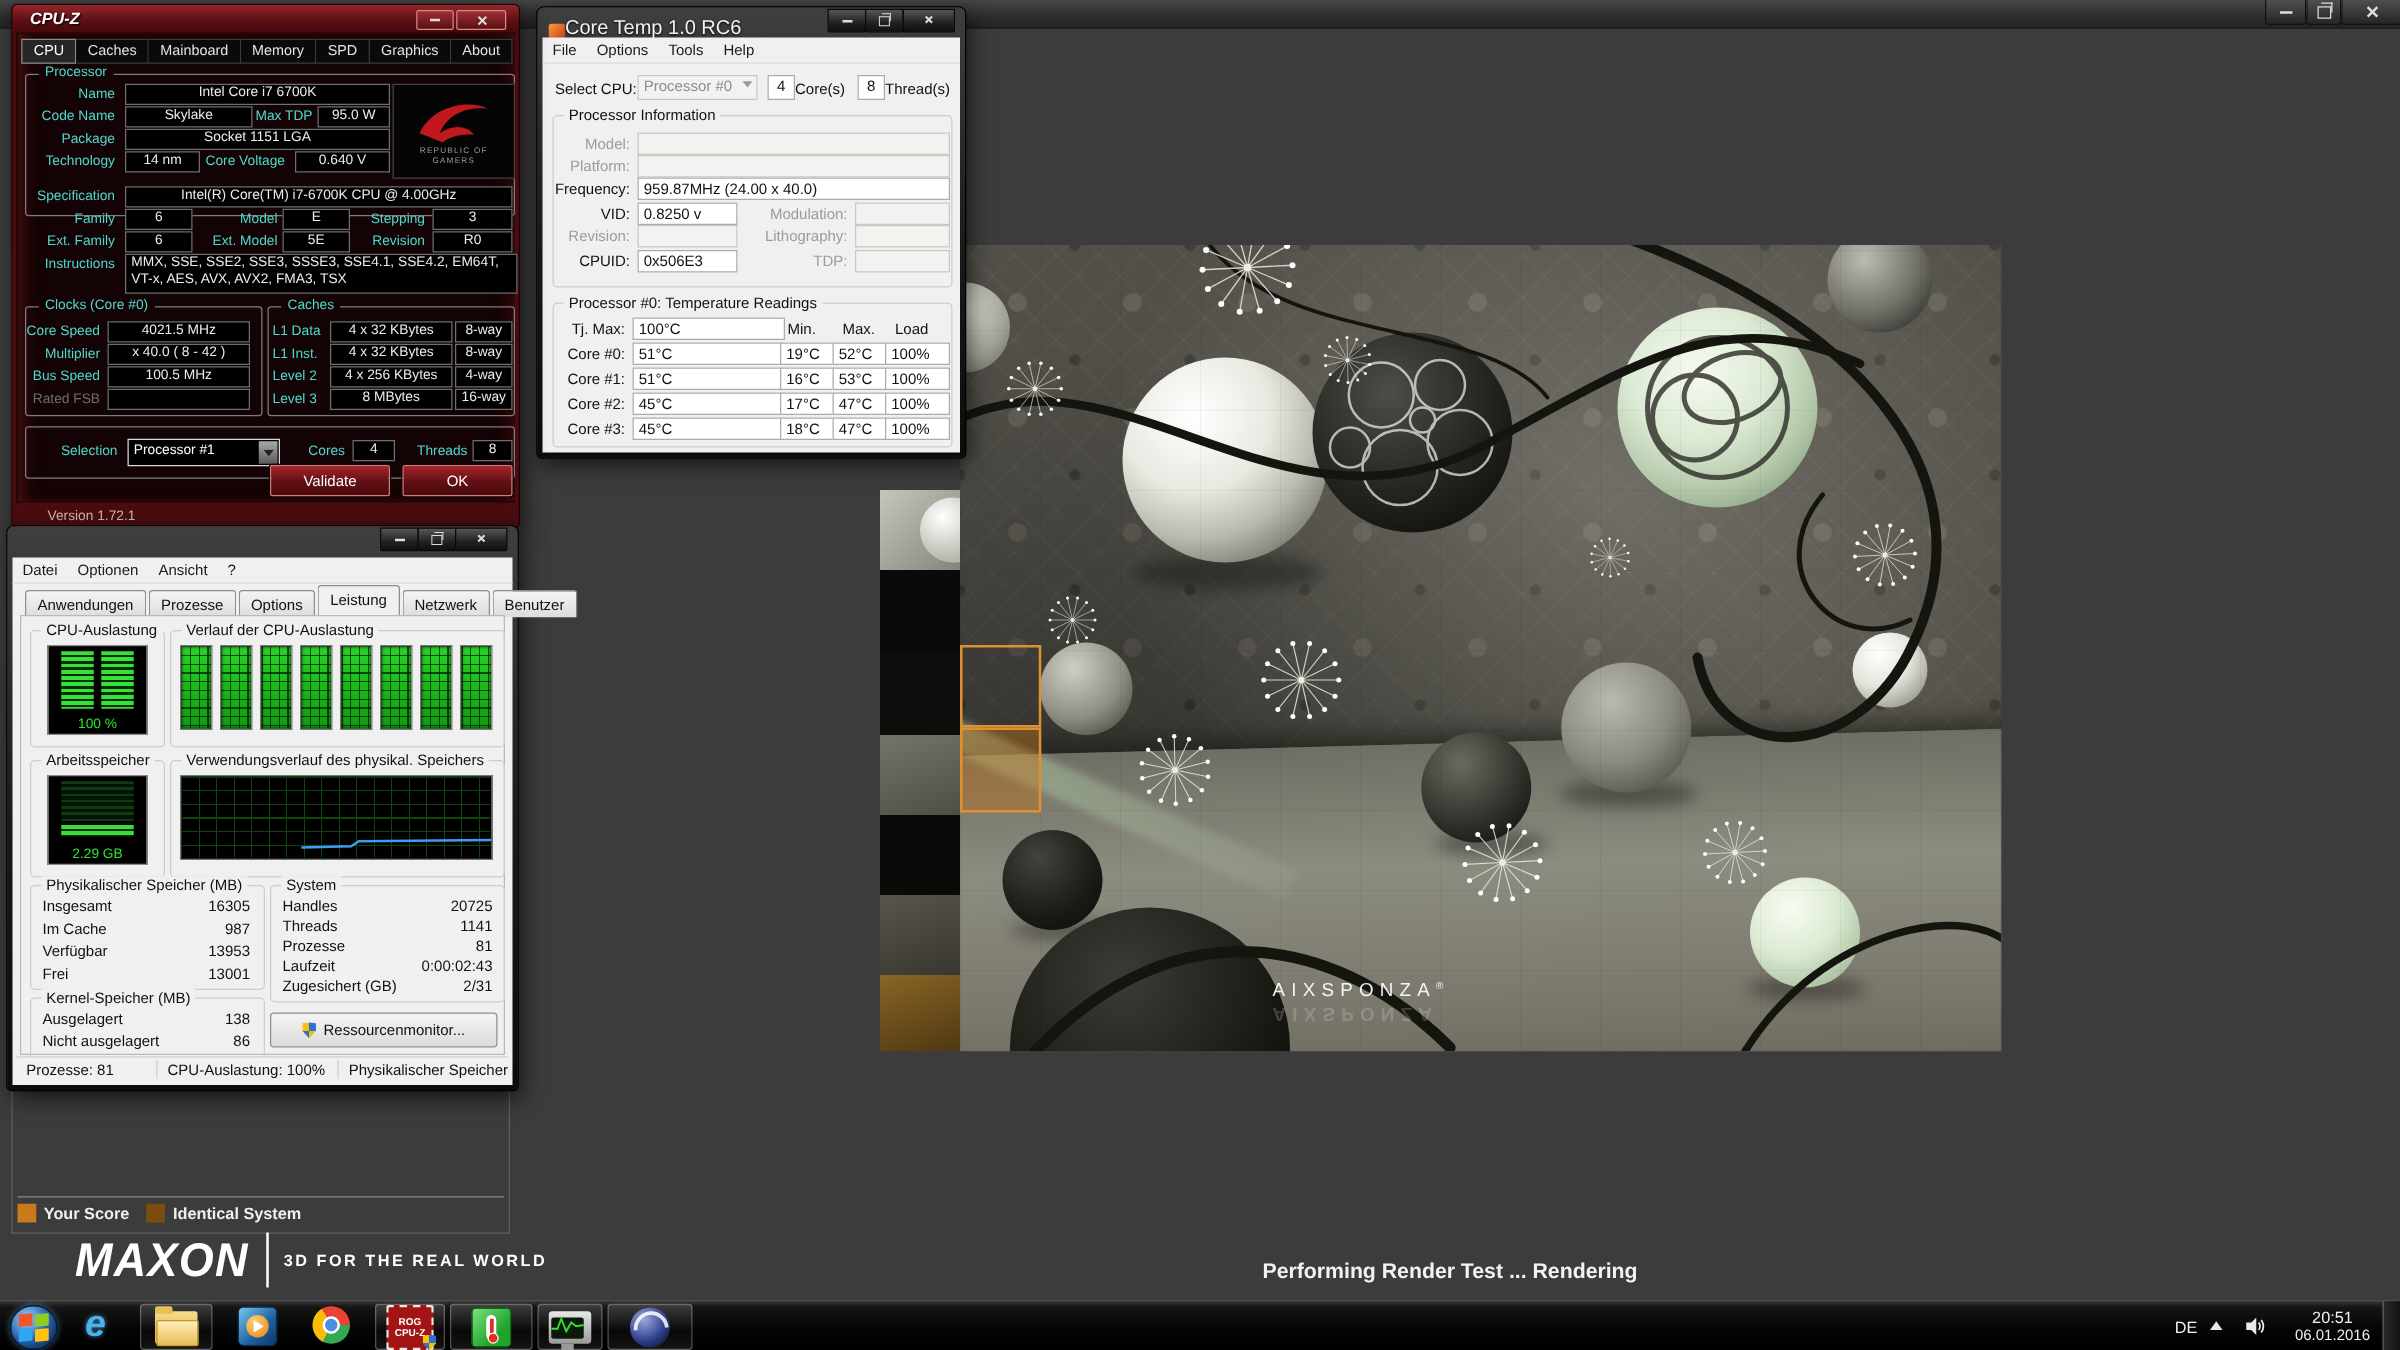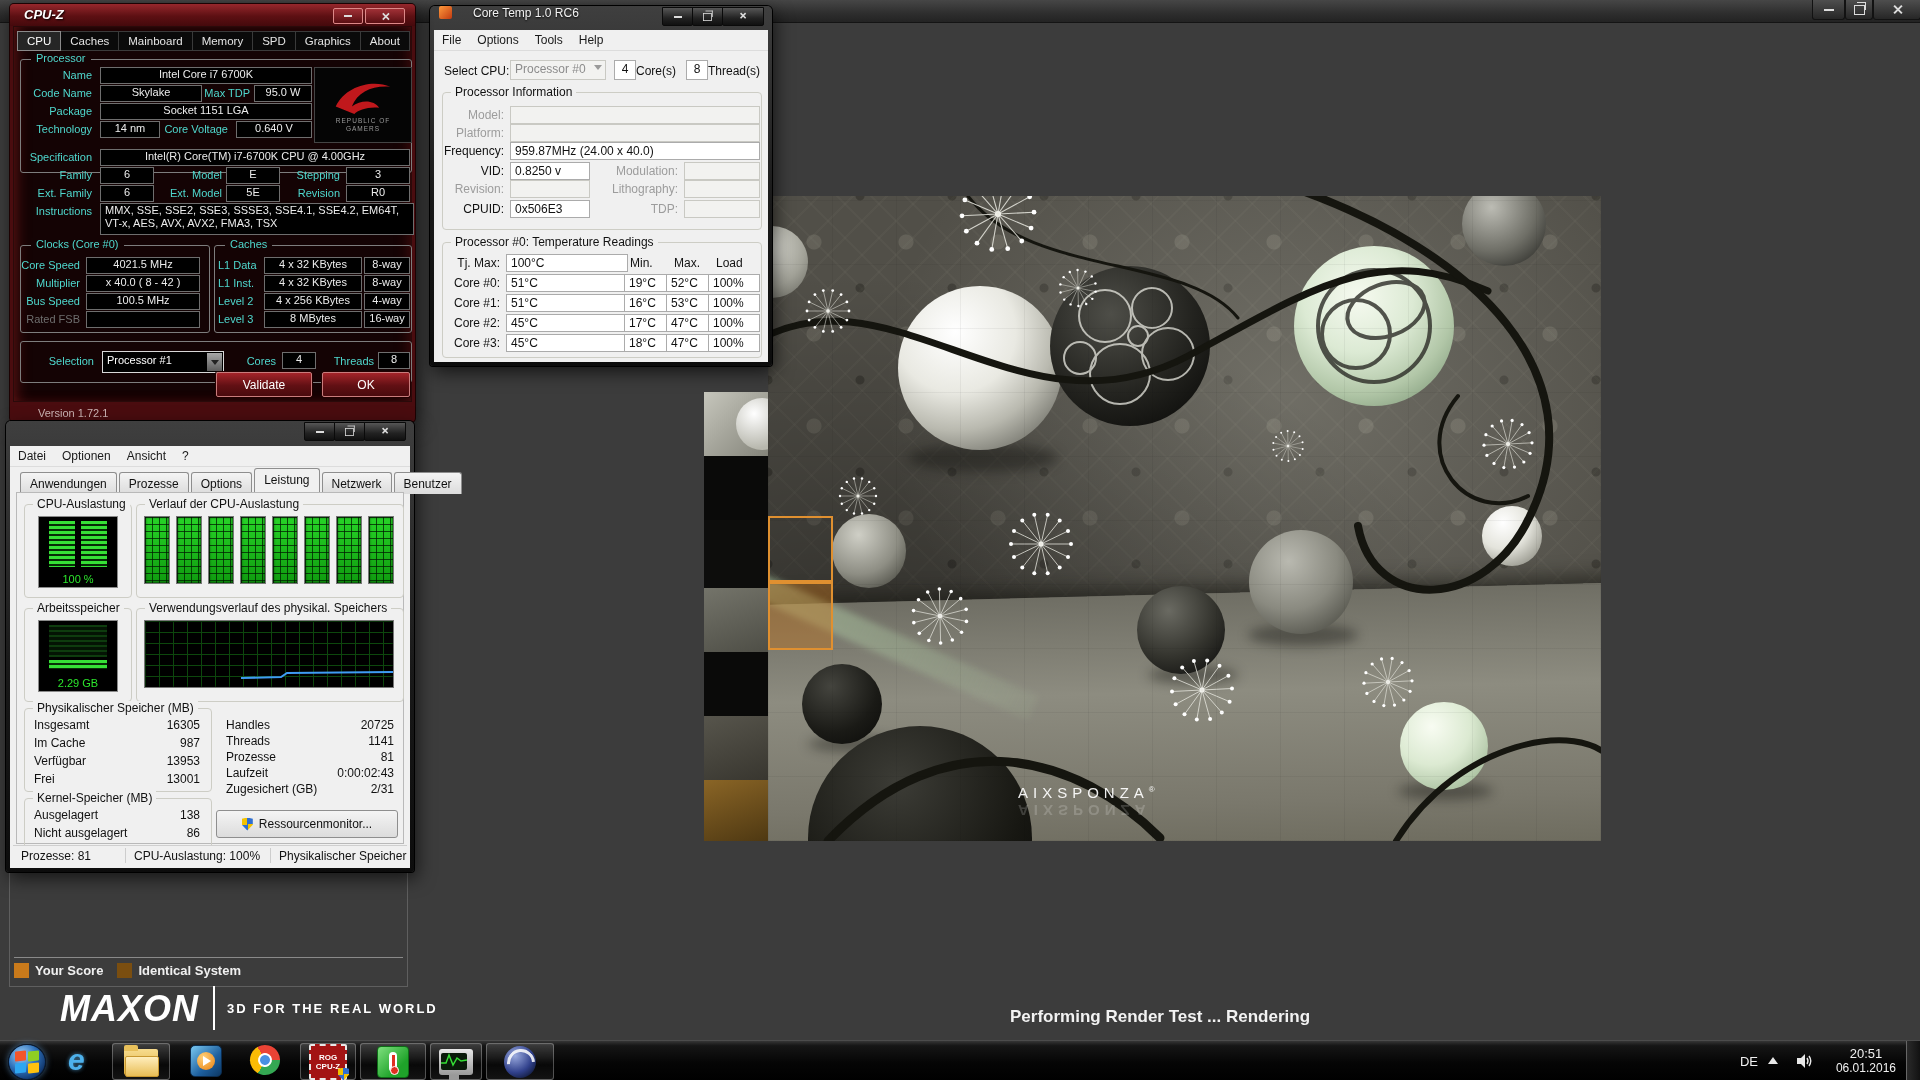--- a/index.html
+++ b/index.html
@@ -63,22 +63,22 @@
     font-size:15px;letter-spacing:5px;font-weight:bold;transform:scaleY(-1)}
   .rtile{position:absolute;border:2px solid #e09030;z-index:3}
 
   
   .tcol{left:704px;width:64px;z-index:2;position:absolute}
 
   
   .win{position:absolute;border-radius:5px 5px 3px 3px;
     box-shadow:0 0 0 1px #000,3px 6px 18px rgba(0,0,0,0.65)}
   .aero{background:linear-gradient(180deg,#3f3f3f,#191919 55%,#0c0c0c)}
-  .aero-title{position:absolute;left:0;top:0;right:0;height:26px;color:#f2f2f2;font-size:12px;
-    display:flex;align-items:flex-start;padding-left:9px;gap:21px;text-shadow:0 1px 2px #000}
+  .aero-title{position:absolute;left:0;top:0;right:0;height:26px;color:#f2f2f2;font-size:16px;
+    display:flex;align-items:flex-end;padding-left:9px;gap:0;text-shadow:0 1px 2px #000}
   .aero-btns{position:absolute;top:1px;display:flex}
   .aero-btn{height:17px;background:linear-gradient(180deg,#565656,#222 60%,#101010);
     border:1px solid #0a0a0a;border-radius:0 0 2px 2px;display:flex;align-items:center;justify-content:center;margin-left:-1px}
   .aero-btn .glyph-x:before,.aero-btn .glyph-x:after{height:9px;left:4px;width:2px}
   .aero-btn .glyph-restore{transform:scale(.8)}
   .client{position:absolute;left:4px;right:4px;bottom:4px;background:#f0f0f0}
   .menubar{position:absolute;left:0;right:0;top:0;height:20px;border-bottom:1px solid #dcdcdc;
     display:flex;align-items:center;gap:0;font-size:12px;color:#1a1a1a}
   .menu-item{padding:2px 8px}
   .groupbox{position:absolute;border:1px solid #cdcdc5;border-radius:4px}
@@ -913,20 +913,23 @@
     <span class="flabel" style="left:110px;top:326px;width:80px">13001</span>
 
     <div class="groupbox" style="left:14px;top:352px;width:186px;height:58px">
       <span class="groupcap">Kernel-Speicher (MB)</span>
     </div>
     <span class="flabel" style="left:24px;top:362px;text-align:left">Ausgelagert</span>
     <span class="flabel" style="left:110px;top:362px;width:80px">138</span>
     <span class="flabel" style="left:24px;top:380px;text-align:left">Nicht ausgelagert</span>
     <span class="flabel" style="left:110px;top:380px;width:80px">86</span>
 
+    <div class="groupbox" style="left:206px;top:262px;width:186px;height:92px">
+      <span class="groupcap">System</span>
+    </div>
     <span class="flabel" style="left:216px;top:272px;text-align:left">Handles</span>
     <span class="flabel" style="left:300px;top:272px;width:84px">20725</span>
     <span class="flabel" style="left:216px;top:288px;text-align:left">Threads</span>
     <span class="flabel" style="left:300px;top:288px;width:84px">1141</span>
     <span class="flabel" style="left:216px;top:304px;text-align:left">Prozesse</span>
     <span class="flabel" style="left:300px;top:304px;width:84px">81</span>
     <span class="flabel" style="left:216px;top:320px;text-align:left">Laufzeit</span>
     <span class="flabel" style="left:300px;top:320px;width:84px">0:00:02:43</span>
     <span class="flabel" style="left:216px;top:336px;text-align:left">Zugesichert (GB)</span>
     <span class="flabel" style="left:300px;top:336px;width:84px">2/31</span>

